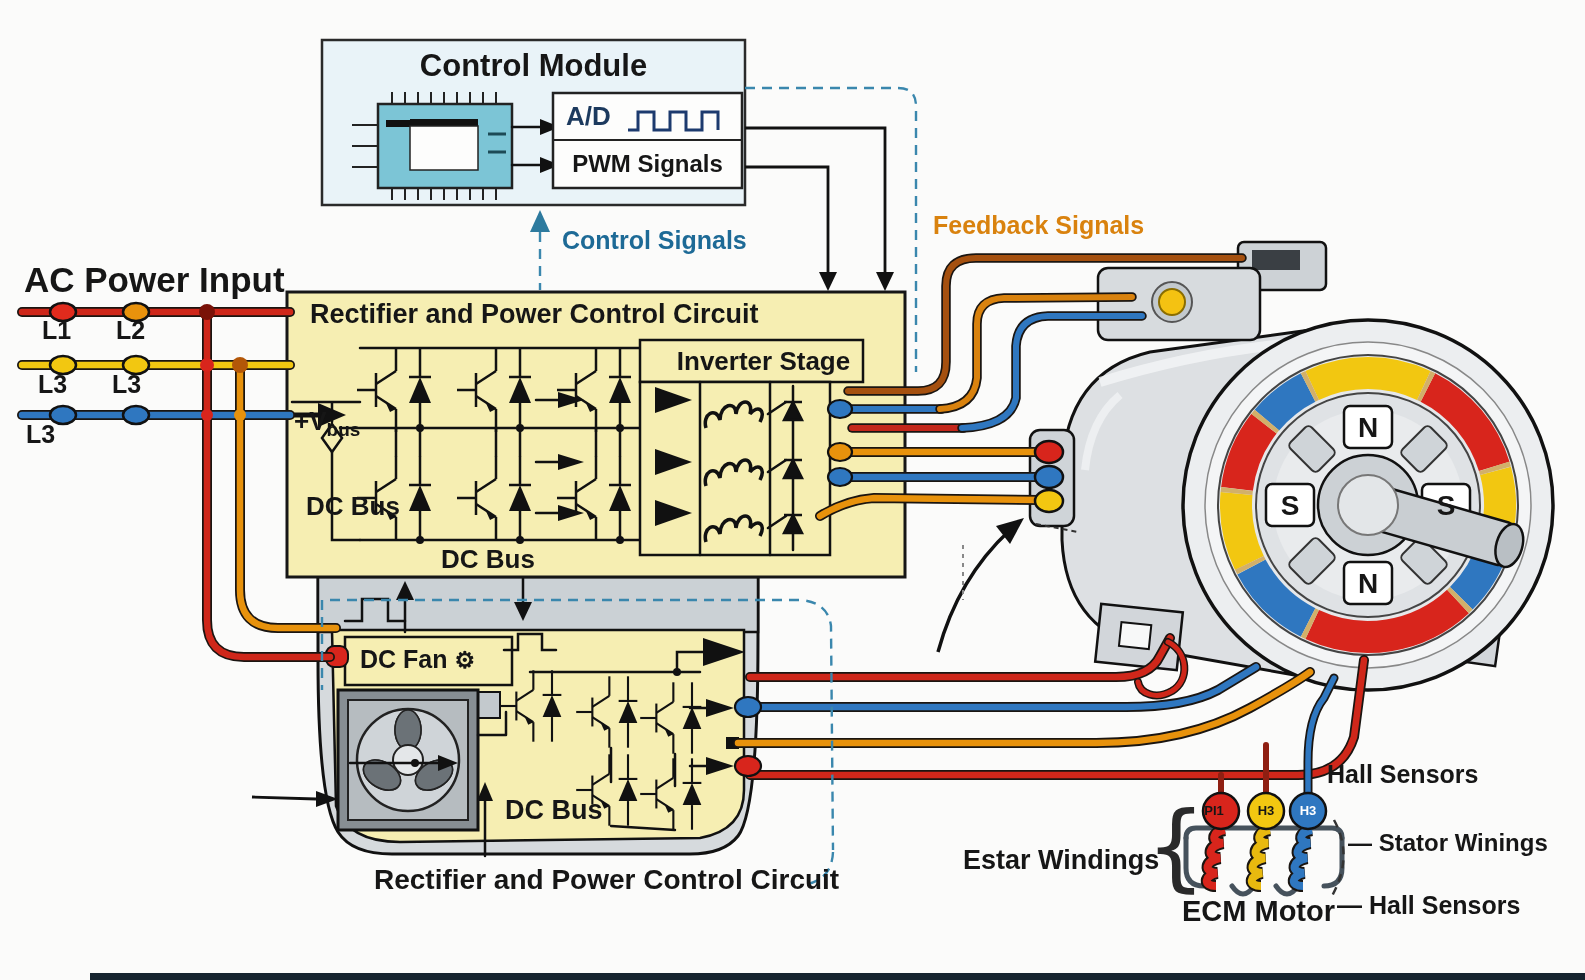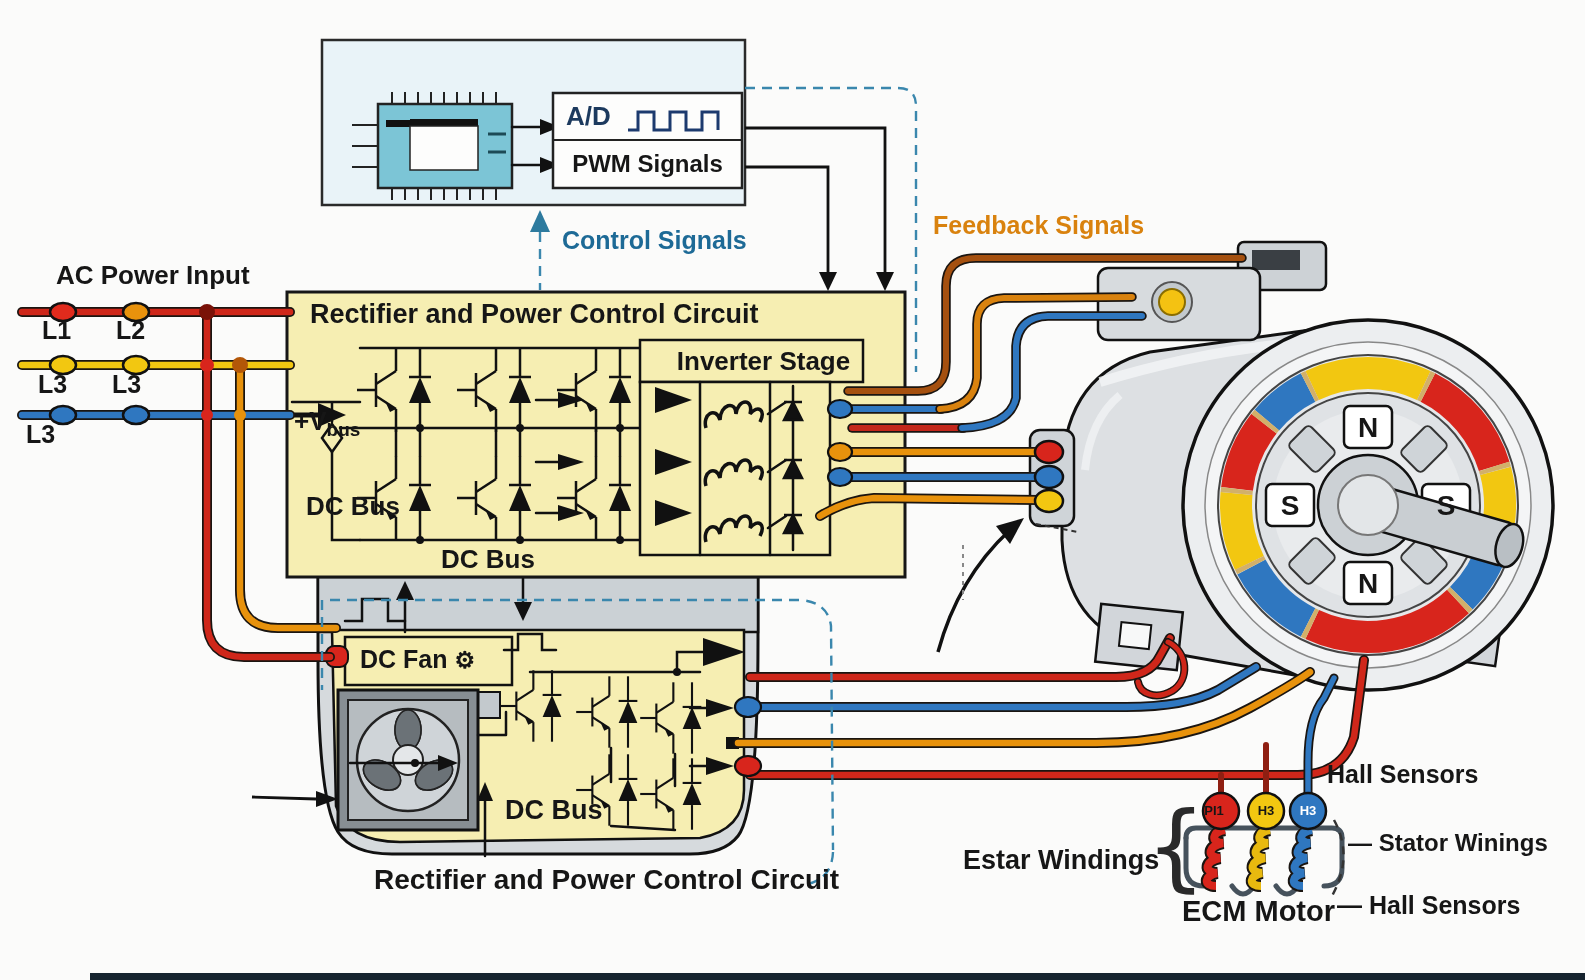--- a/index.html
+++ b/index.html
@@ -414,26 +414,27 @@
     <path class="dash-teal" d="M322,600 L322,690"></path>
     <path class="dash-teal" d="M833,852 Q832,878 808,884"></path>
 
     <path d="M252,797 L316,799" stroke="#111" stroke-width="2.8" fill="none"></path>
     <polygon points="316,791 316,807 338,799" fill="#111"></polygon>
   </g>
 
   <rect x="90" y="973" width="1495" height="7" fill="#16242f"></rect>
 </svg>
 
+<div class="lbl ctr" style="left:322px;top:48px;width:423px;font-size:31px;position:absolute;"><span>Control Module</span></div>
 <div class="lbl" style="left:566px;top:101px;font-size:26px;font-weight:700;color:#1c3a5e;">A/D</div>
 <div class="lbl ctr" style="left:553px;top:150px;width:189px;font-size:24px;">PWM Signals</div>
 <div class="lbl" style="left:562px;top:226px;font-size:25px;color:#1d6a96;">Control Signals</div>
 <div class="lbl" style="left:933px;top:211px;font-size:25px;color:#d9820e;">Feedback Signals</div>
 
-<div class="lbl" style="left:56px;top:260px;font-size:26px;">AC Power Input</div>
+<div class="lbl" style="left:24px;top:260px;font-size:35px;">AC Power Input</div>
 <div class="lbl" style="left:42px;top:316px;font-size:25px;">L1</div>
 <div class="lbl" style="left:116px;top:316px;font-size:25px;">L2</div>
 <div class="lbl" style="left:38px;top:370px;font-size:25px;">L3</div>
 <div class="lbl" style="left:112px;top:370px;font-size:25px;">L3</div>
 <div class="lbl" style="left:26px;top:420px;font-size:25px;">L3</div>
 
 <div class="lbl" style="left:310px;top:299px;font-size:27px;">Rectifier and Power Control Circuit</div>
 <div class="lbl" style="left:294px;top:358px;font-size:26px;margin-top:48px;"><span>+V</span><span class="sub">bus</span></div>
 <div class="lbl" style="left:306px;top:491px;font-size:26px;">DC Bus</div>
 <div class="lbl" style="left:441px;top:544px;font-size:26px;">DC Bus</div>

